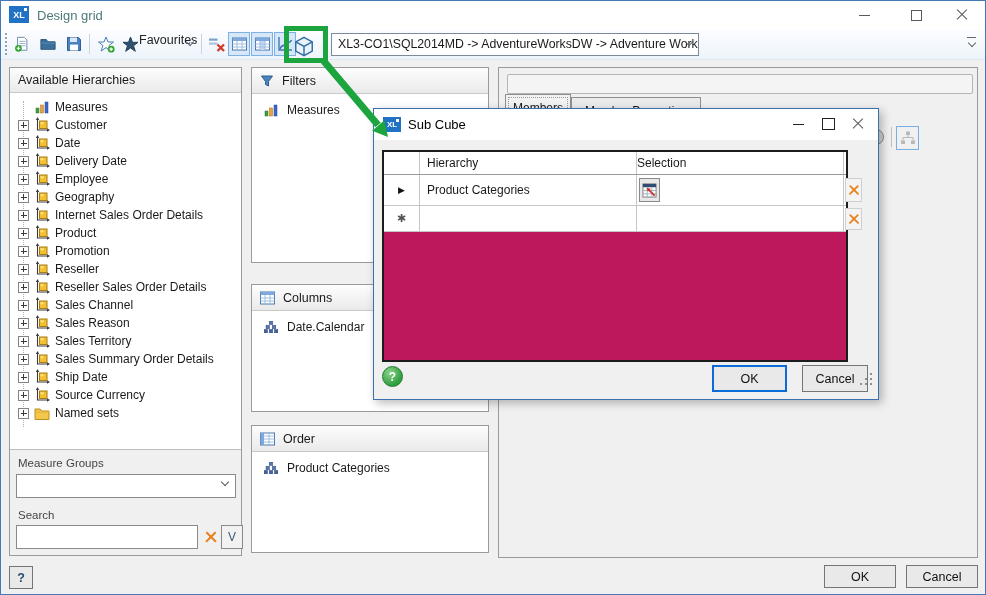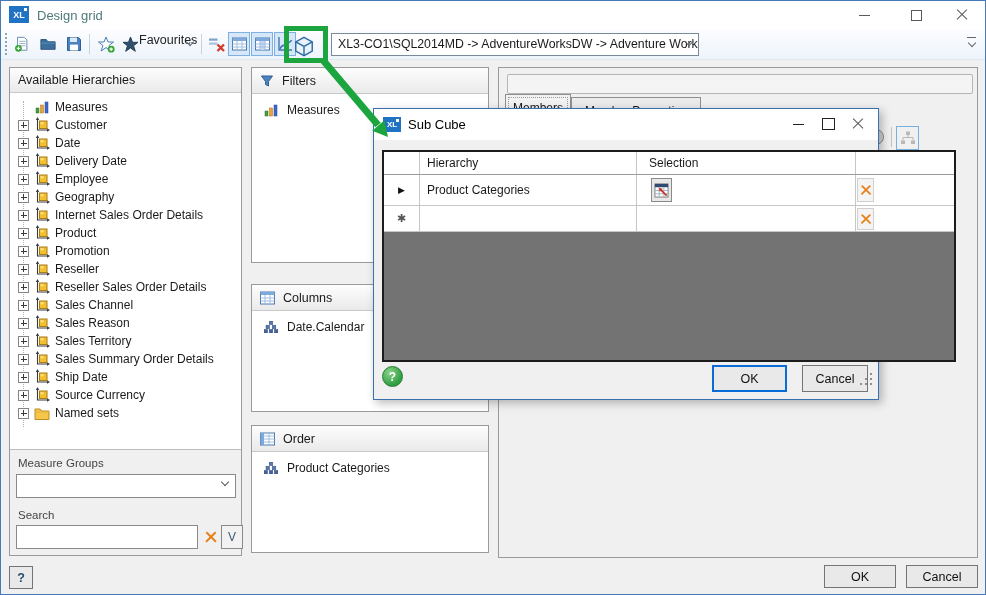--- a/index.html
+++ b/index.html
@@ -61,31 +61,31 @@
   .whitebox{position:absolute;background:#fff;border:1px solid #7a7a7a;box-sizing:border-box;}
   .circle-icon{position:absolute;width:16px;height:16px;border-radius:50%;background:#d5d5d5;border:1px solid #8a8a8a;box-sizing:border-box;}
   .hierbtn{position:absolute;width:23px;height:24px;background:#f0f0f0;border:1px solid #79aede;box-sizing:border-box;display:flex;align-items:center;justify-content:center;}
   
   .dialog{position:absolute;left:372px;top:107px;width:506px;height:292px;background:#f0f0f0;border:1px solid #3a6fb0;box-sizing:border-box;box-shadow:3px 3px 9px rgba(0,0,0,.28);z-index:30;}
   .dtitle{position:absolute;left:0;top:0;right:0;height:31px;background:#fff;}
   .dlogo{position:absolute;left:9px;top:8px;width:18px;height:15px;background:#1F72C4;color:#fff;font-weight:bold;font-size:8px;display:flex;align-items:center;justify-content:center;}
   .dlogo::after{content:"";position:absolute;right:2px;top:2px;width:3px;height:3px;background:#fff;}
   .dtitle-text{position:absolute;left:34px;top:8px;font-size:13px;color:#000;}
   .dwinbtn{position:absolute;top:2px;width:28px;height:26px;display:flex;align-items:center;justify-content:center;}
-  .dgrid{position:absolute;left:8px;top:41px;width:574px;height:212px;border:2px solid #1c1c1c;background:#737373;box-sizing:border-box;}
+  .dgrid{position:absolute;left:8px;top:41px;width:466px;height:212px;border:2px solid #1c1c1c;background:#be185d;box-sizing:border-box;}
   .grow{display:flex;background:#fff;}
   .gcell{box-sizing:border-box;border-right:1px solid #c6c6c6;display:flex;align-items:center;overflow:hidden;}
   .gcell.last{border-right:none;}
   .ghead{height:22px;border-bottom:1px solid #9a9a9a;}
   .ghead .gcell{font-size:12px;padding-left:7px;}
   .gr1{height:30px;border-bottom:1px solid #c6c6c6;}
   .gr2{height:25px;border-bottom:1px solid #c6c6c6;}
   .cmark{width:36px;flex:0 0 36px;justify-content:center;padding-left:0!important;}
   .chier{width:217px;flex:0 0 217px;padding-left:7px;}
-  .csel{width:207px;flex:0 0 207px;padding-left:0!important;margin-left:12px;}
+  .csel{width:207px;flex:0 0 207px;padding-left:0!important;}
   .cdel{width:19px;flex:0 0 19px;justify-content:center;padding-left:0!important;}
   .selcombo{position:relative;margin-left:1px;width:183px;height:26px;background:#fff;border:2px solid #2066C8;box-sizing:border-box;display:flex;align-items:center;padding-left:2px;}
   .selhl{background:#2E75D2;color:#fff;font-size:12px;padding:1px 2px;white-space:nowrap;}
   .selcombo .chev{position:absolute;right:5px;top:8px;border-color:#555;}
   .rangebtn{width:21px;height:24px;margin-left:2px;background:#e8e8e8;border:1px solid #8a8a8a;box-sizing:border-box;display:flex;align-items:center;justify-content:center;}
   .delbtn{width:17px;height:24px;background:#f4f4f4;border:1px solid #cfcfcf;box-sizing:border-box;display:flex;align-items:center;justify-content:center;}
   .delbtn .xorange{transform:scale(.92);}
   .helpball{position:absolute;left:8px;top:257px;width:21px;height:21px;border-radius:50%;background:radial-gradient(circle at 35% 30%,#8ad48a,#2f9e3f 70%);border:1px solid #237a30;box-sizing:border-box;color:#fff;font-weight:bold;font-size:12px;display:flex;align-items:center;justify-content:center;}
   .btn{position:absolute;background:#e9e9e9;border:1px solid #757575;box-sizing:border-box;display:flex;align-items:center;justify-content:center;font-size:12.5px;color:#111;}
   .btn.focused{border:2px solid #0a6cd6;}

